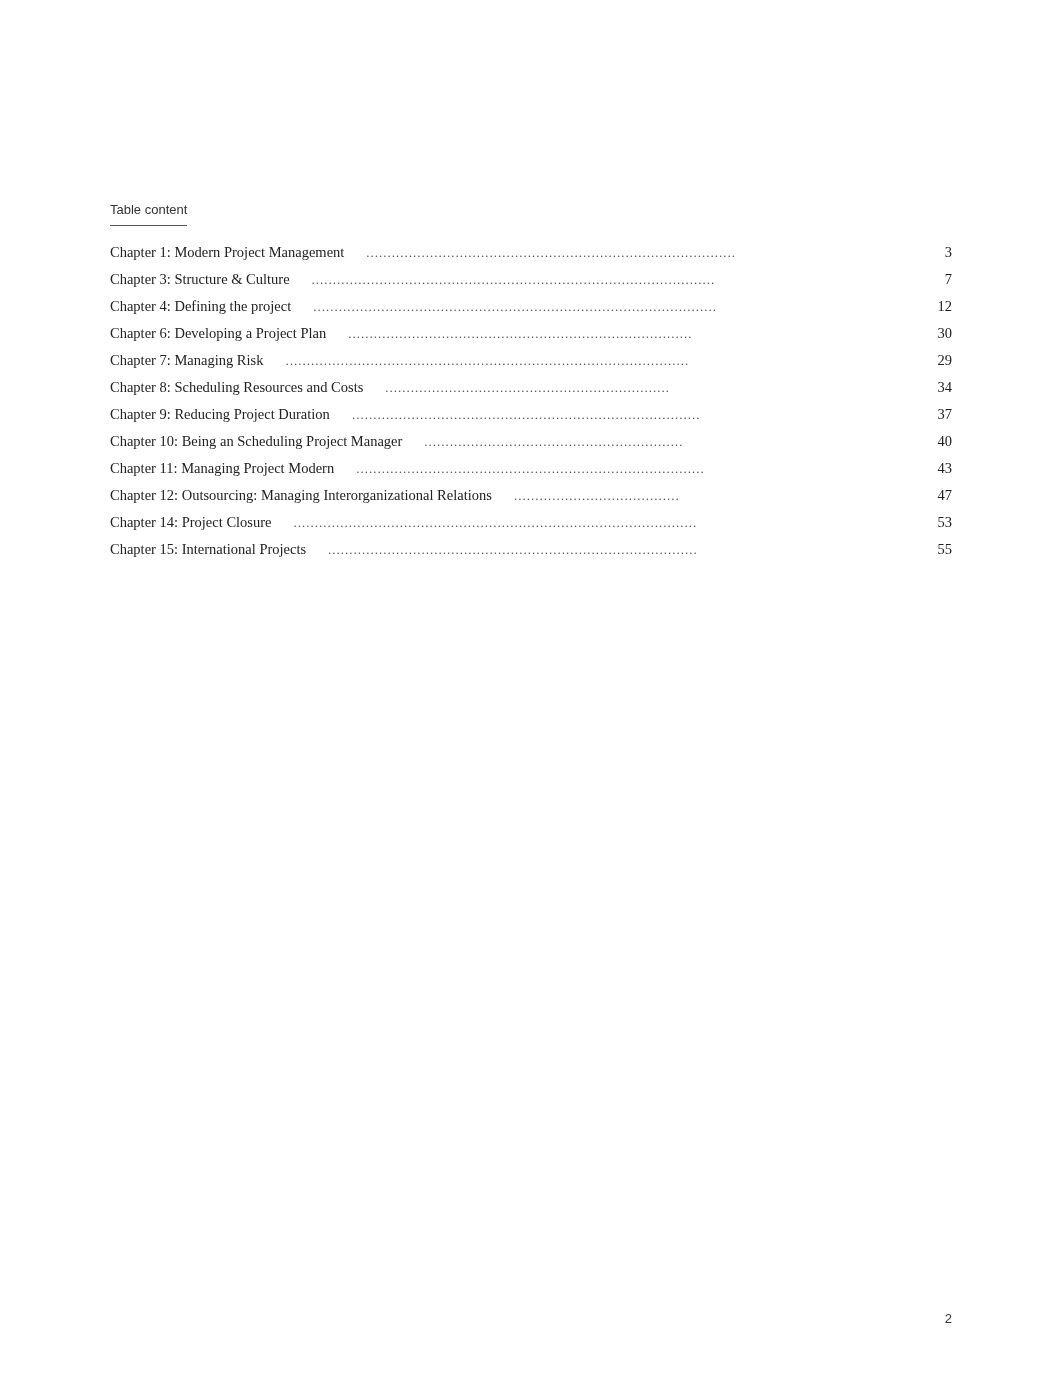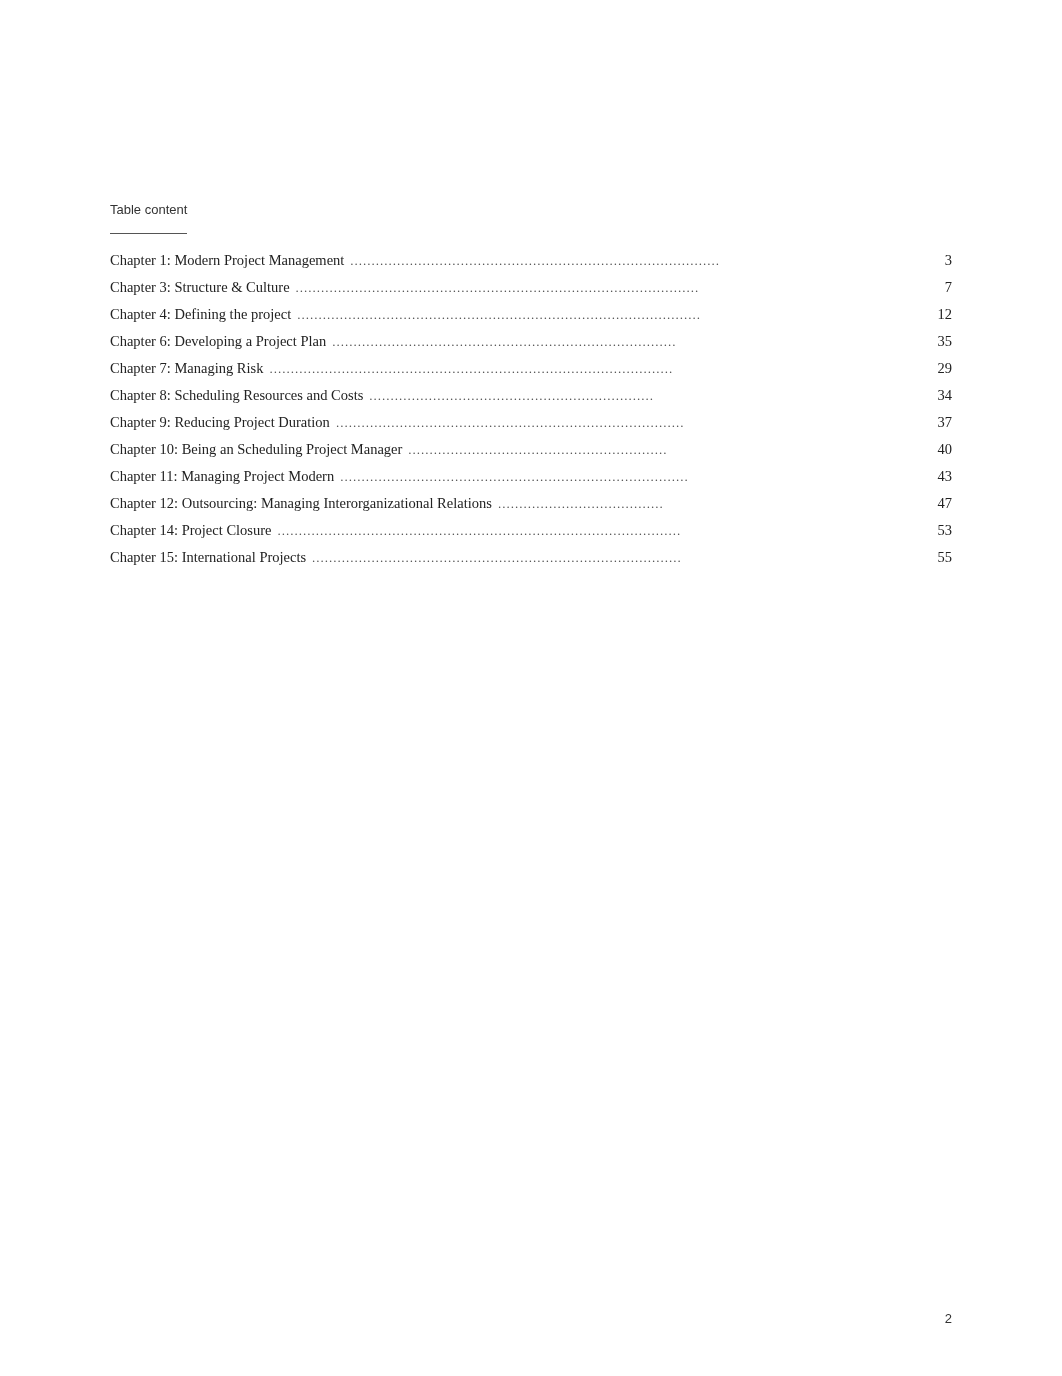--- a/index.html
+++ b/index.html
@@ -22,30 +22,31 @@
       background: #ffffff;
       padding: 200px 110px 80px 110px;
       position: relative;
     }
 
     .table-content-label {
       font-size: 13px;
       color: #333;
       border-bottom: 1px solid #555;
       display: inline-block;
-      padding-bottom: 16px;
+      padding-bottom: 8px;
       margin-bottom: 18px;
       font-family: Arial, sans-serif;
     }
 
     .toc-row {
       display: flex;
       align-items: baseline;
       margin-bottom: 10px;
       width: 100%;
+      gap: 16px;
     }
 
     .toc-chapter {
       font-size: 14.5px;
       color: #222;
       white-space: nowrap;
       flex-shrink: 0;
     }
 
     .toc-dots {
@@ -95,21 +96,21 @@
         <span class="toc-page">7</span>
       </div>
       <div class="toc-row">
         <span class="toc-chapter">Chapter 4: Defining the project</span>
         <span class="toc-dots">...............................................................................................</span>
         <span class="toc-page">12</span>
       </div>
       <div class="toc-row">
         <span class="toc-chapter">Chapter 6: Developing a Project Plan</span>
         <span class="toc-dots">.................................................................................</span>
-        <span class="toc-page">35</span>
+        <span class="toc-page">30</span>
       </div>
       <div class="toc-row">
         <span class="toc-chapter">Chapter 7: Managing Risk</span>
         <span class="toc-dots">...............................................................................................</span>
         <span class="toc-page">29</span>
       </div>
       <div class="toc-row">
         <span class="toc-chapter">Chapter 8:  Scheduling Resources and Costs</span>
         <span class="toc-dots">...................................................................</span>
         <span class="toc-page">34</span>

